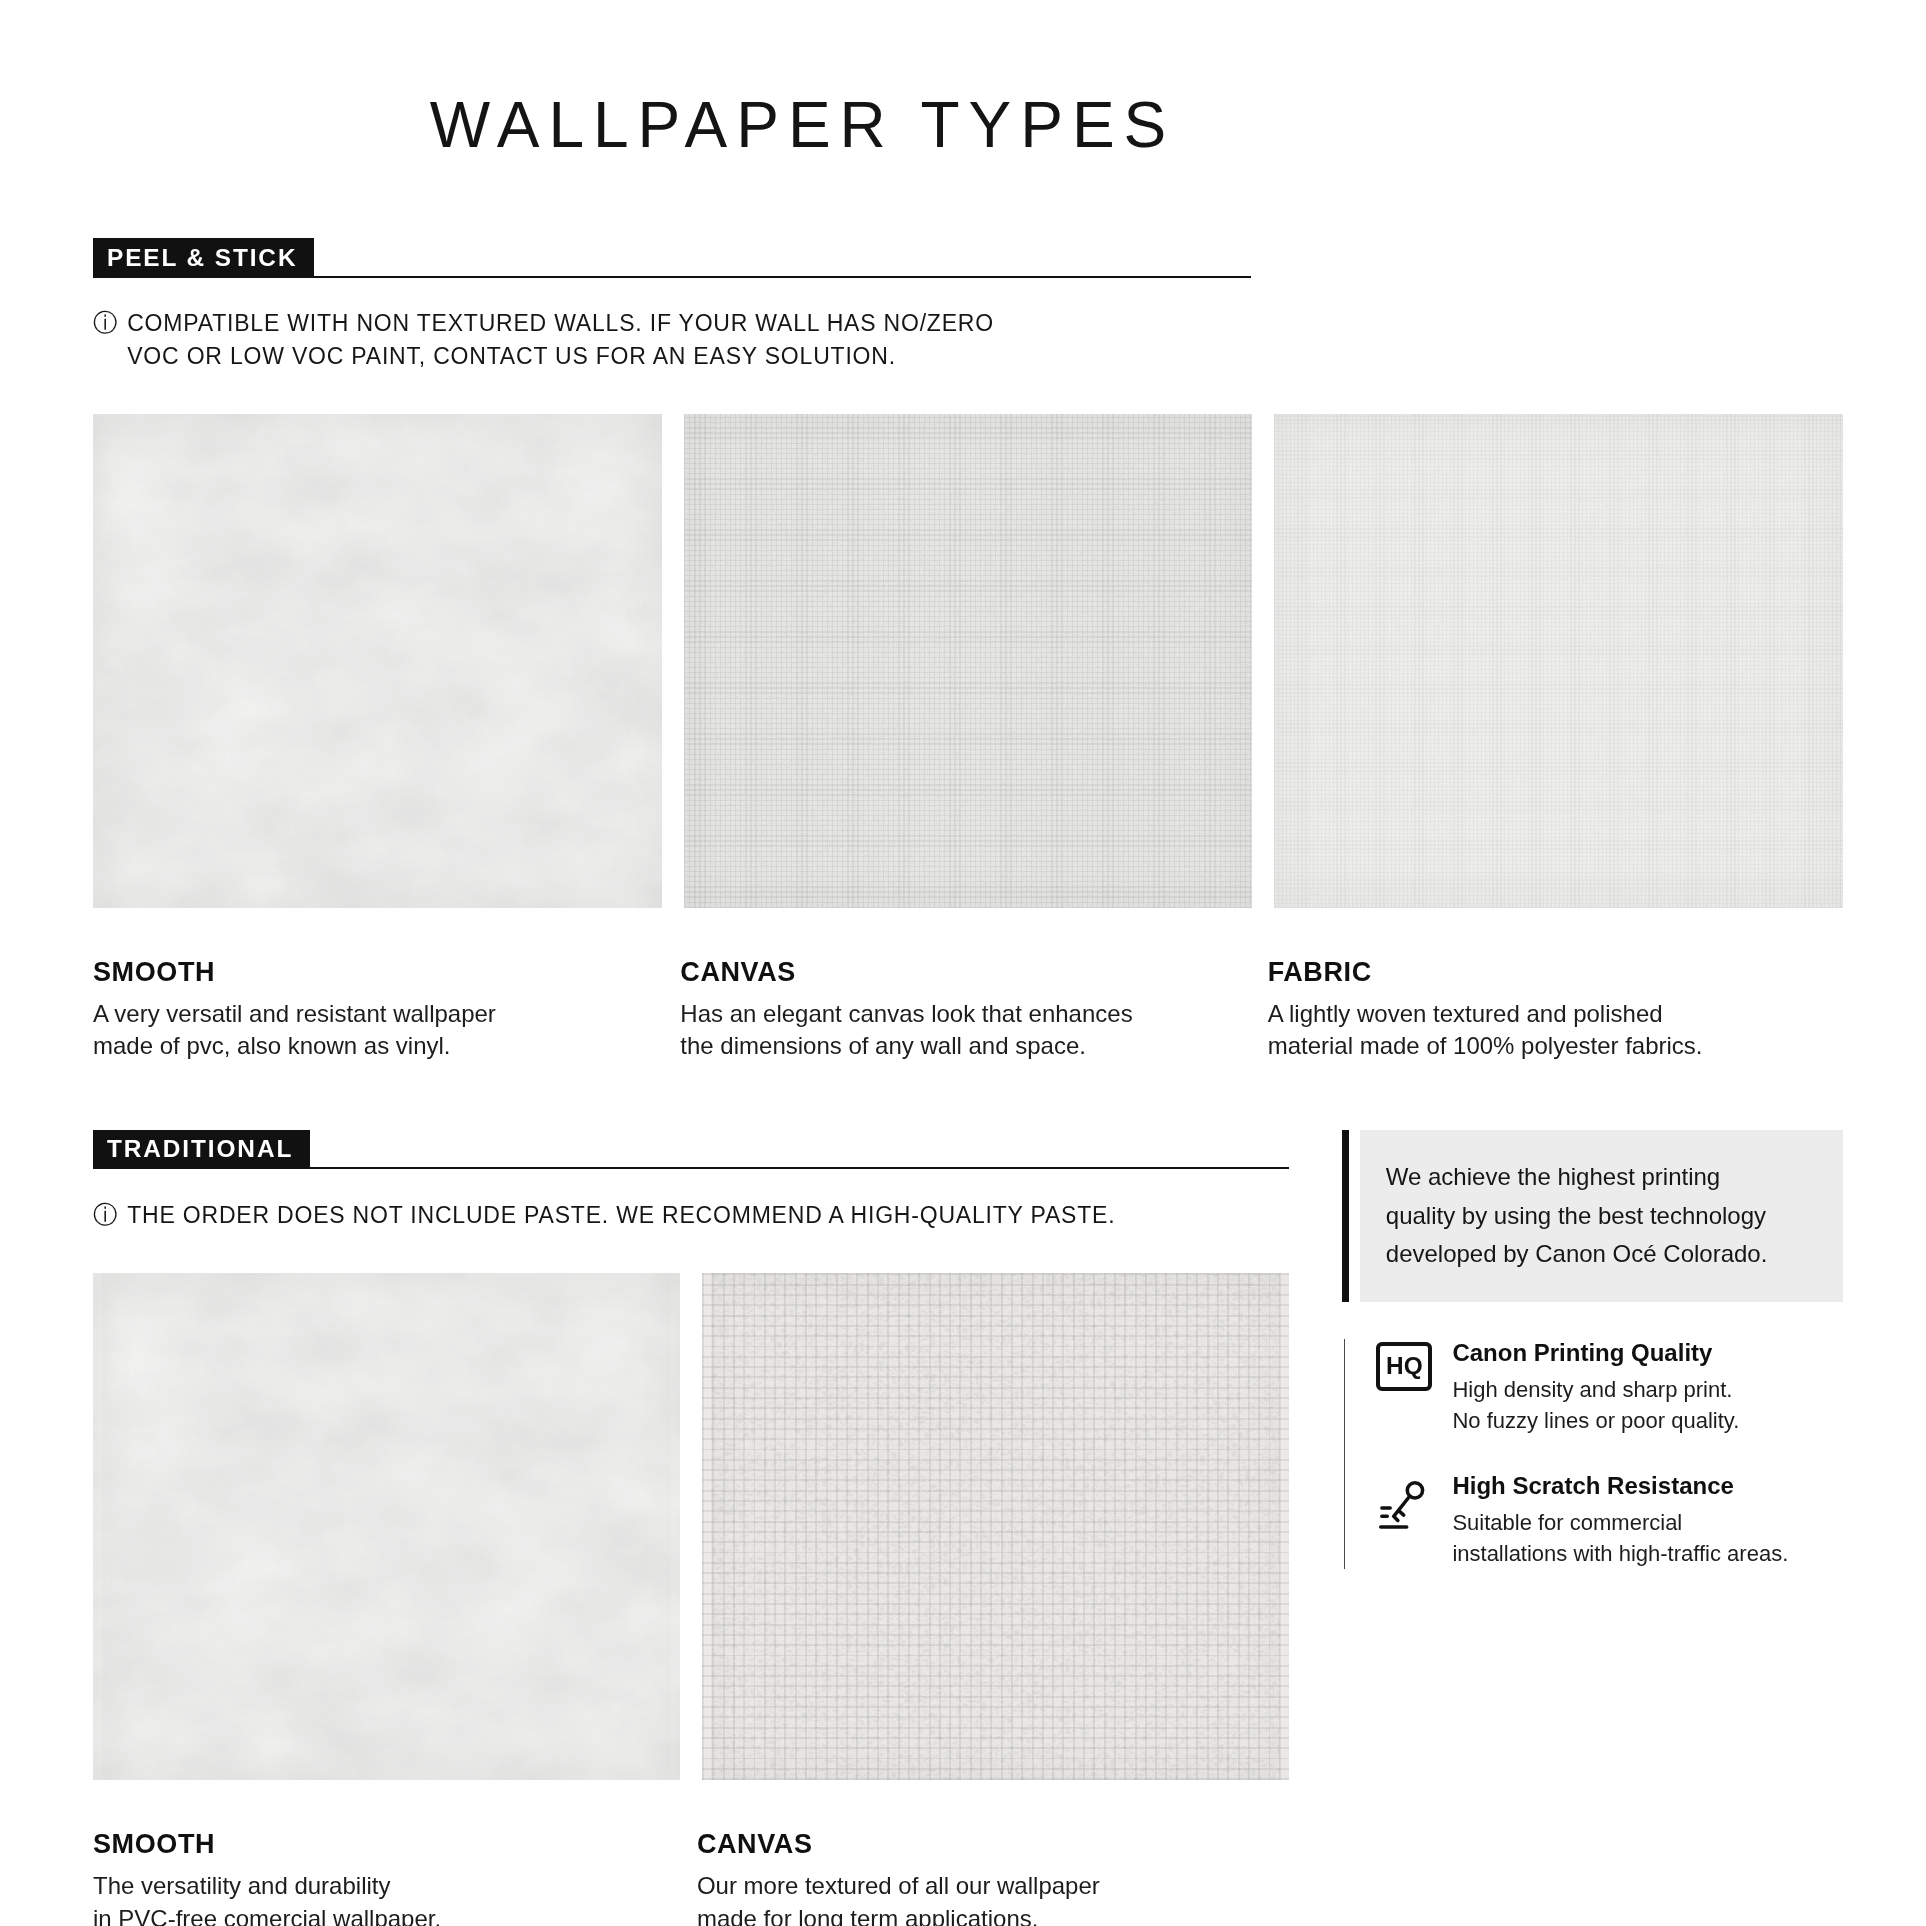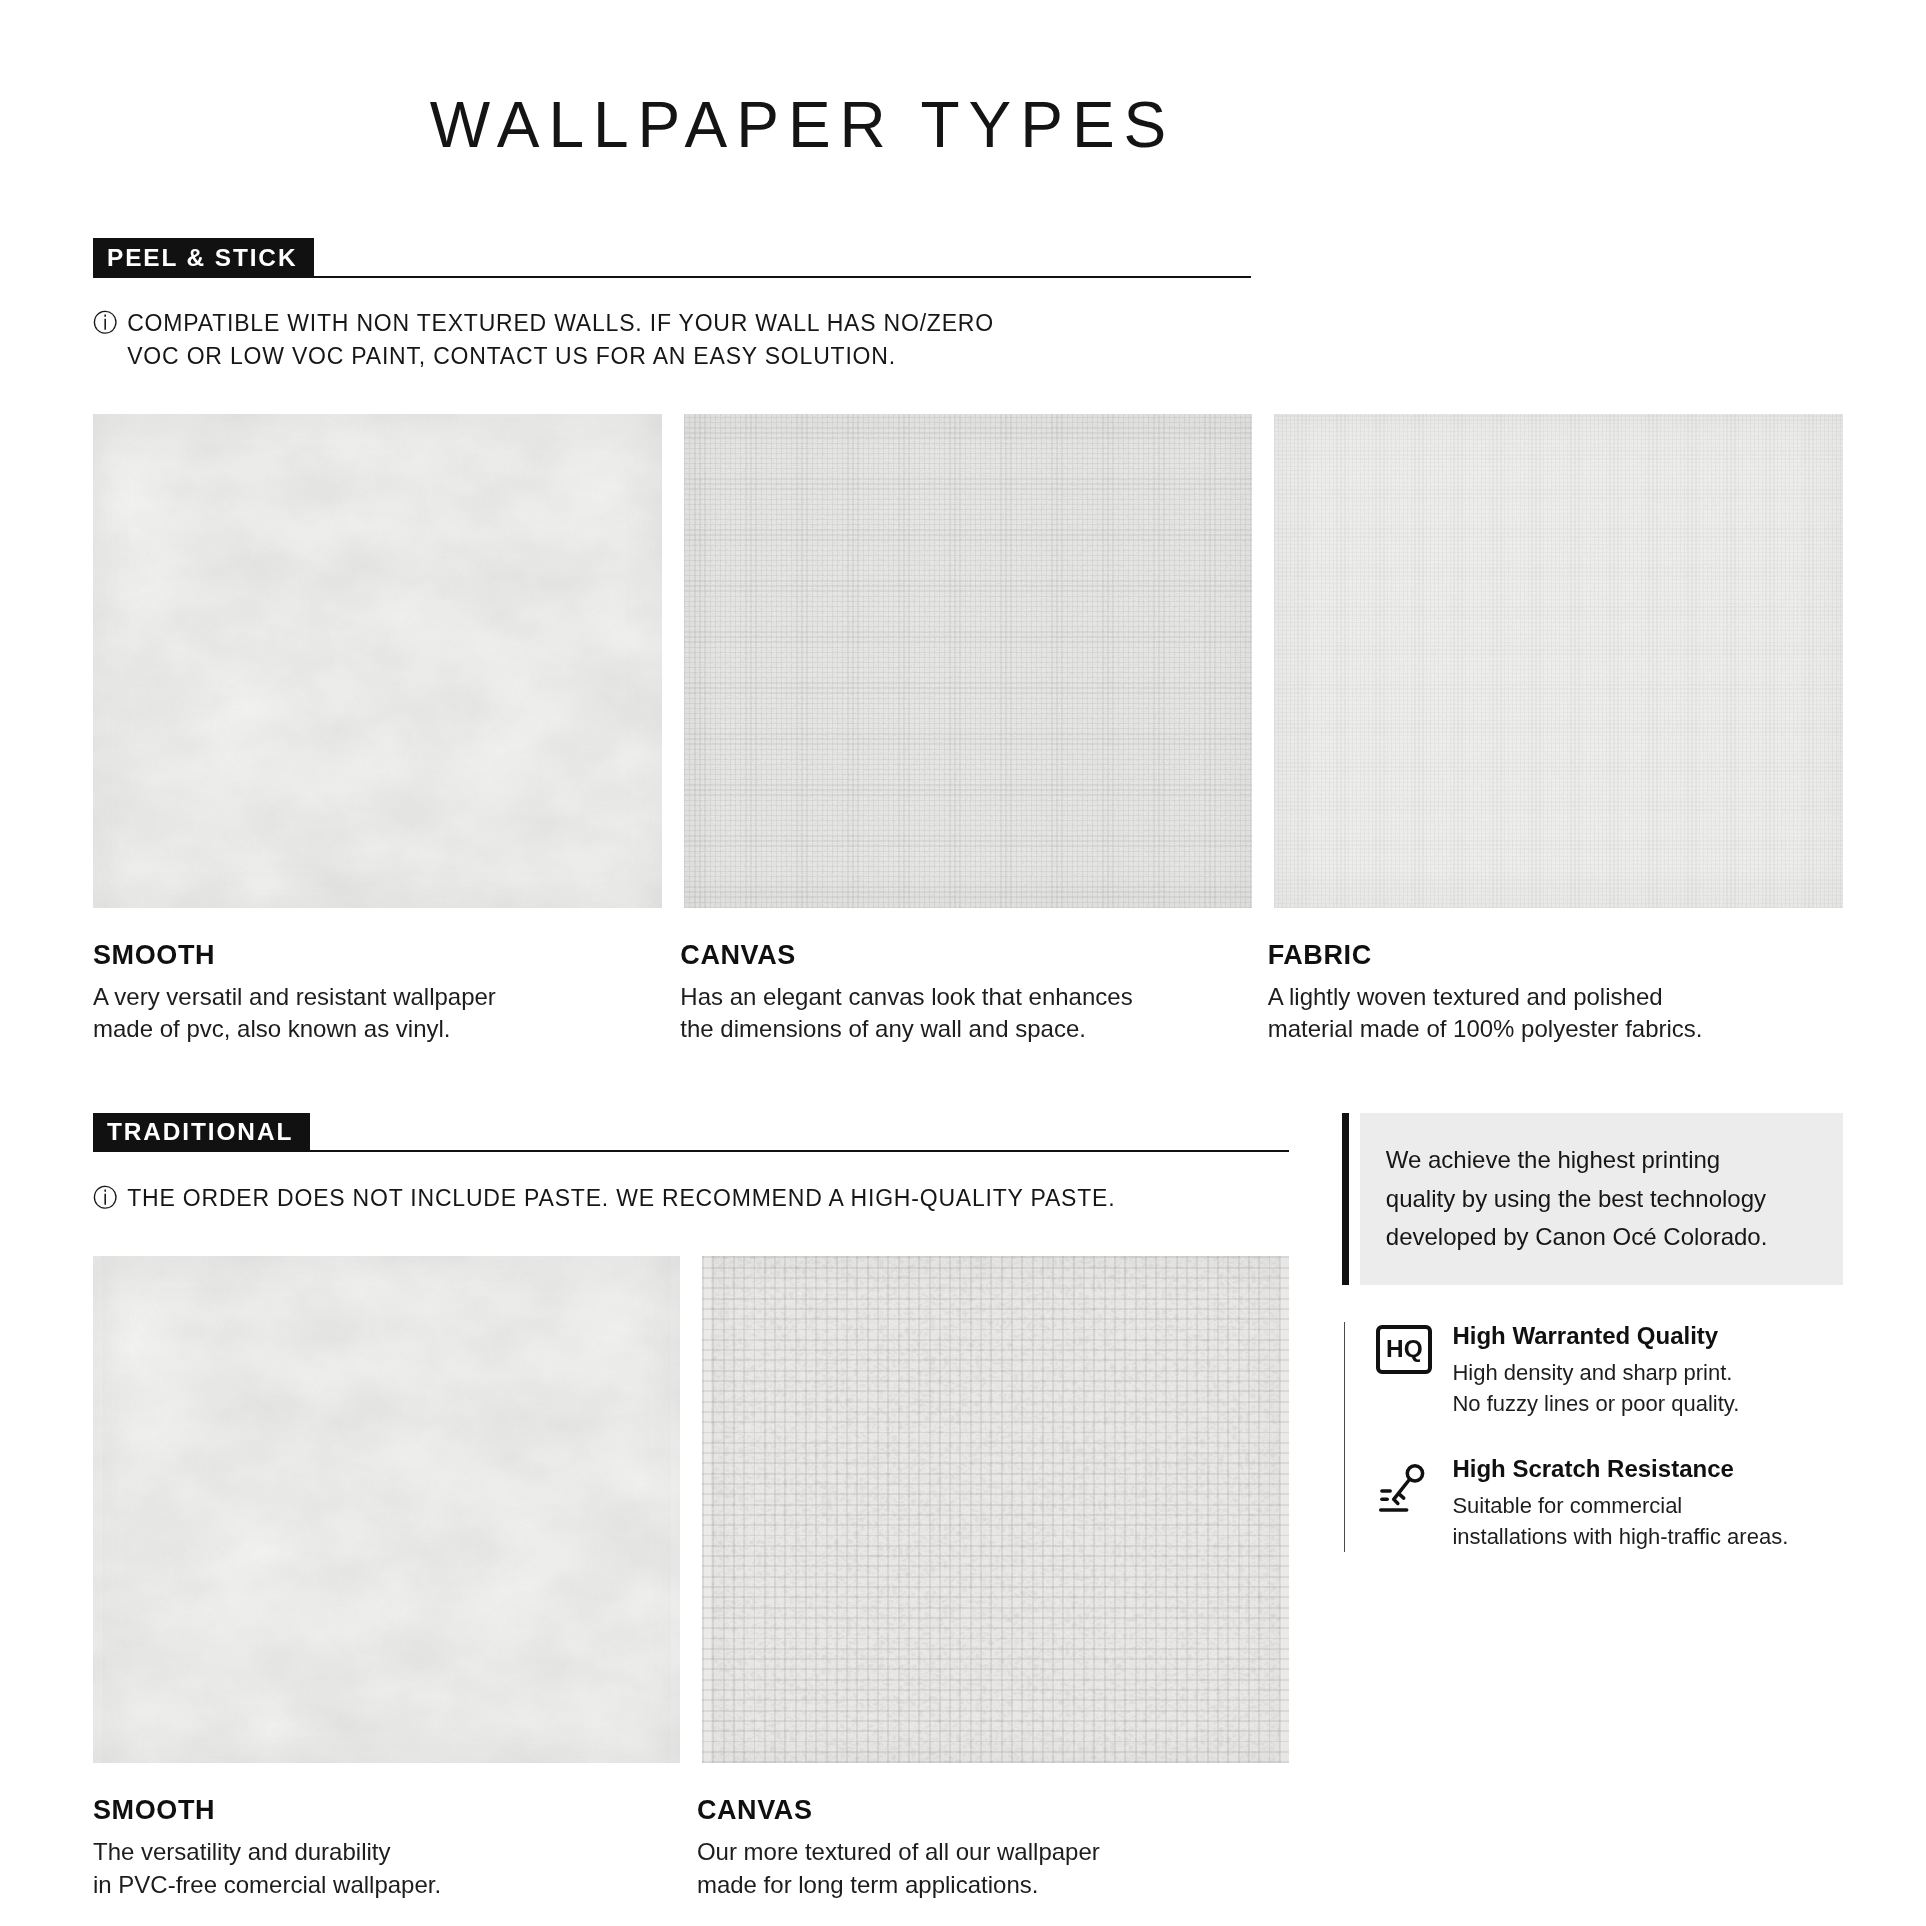--- a/index.html
+++ b/index.html
@@ -32,21 +32,21 @@
       repeating-linear-gradient(0deg, rgba(110,110,110,0.10) 0 1.3px, rgba(255,255,255,0) 1.3px 5.1px); }
   .fabric1 { background-color:#f2f2f0;
     background-image:
       repeating-linear-gradient(90deg, rgba(120,120,120,0.07) 0 1.3px, rgba(255,255,255,0) 1.3px 3.9px),
       repeating-linear-gradient(0deg, rgba(120,120,120,0.05) 0 1.3px, rgba(255,255,255,0) 1.3px 3.9px); }
   .canvas2 { background-color:#f0efed;
     background-image:
       repeating-linear-gradient(90deg, rgba(100,100,100,0.12) 0 1.9px, rgba(255,255,255,0) 1.9px 10.3px),
       repeating-linear-gradient(0deg, rgba(100,100,100,0.12) 0 1.9px, rgba(255,255,255,0) 1.9px 10.3px); }
 
-  .caption-row { display:flex; gap:12px; margin-top:0; }
+  .caption-row { display:flex; gap:12px; margin-top:17px; }
   .caption { flex:1; }
   .swatch-name { margin-top:32px; font-size:27px; font-weight:700; letter-spacing:0.6px; color:#101010; }
   .swatch-desc { margin-top:10.3px; font-size:24px; line-height:1.35; color:#1d1d1d; white-space:pre-line; }
 
   .bottom-area { display:flex; margin-top:67px; }
   .left-col { width:1286px; }
   .right-panel { width:539px; margin-left:53px; }
 
   .hl-wrap { display:flex; }
   .hl-bar { width:7.7px; background:#111; }
@@ -193,21 +193,21 @@
       </div>
 
       <div class="features">
 
 
         <div class="feature">
           <div class="feature-icon">
             <div class="hq-badge">HQ</div>
           </div>
           <div class="feature-text">
-            <div class="feature-title">High Warranted Quality</div>
+            <div class="feature-title">Canon Printing Quality</div>
             <div class="feature-desc">High density and sharp print.
 No fuzzy lines or poor quality.</div>
           </div>
         </div>
 
         <div class="feature">
           <div class="feature-icon">
             <svg width="59" height="59" viewBox="0 0 100 100" fill="none" stroke="#111" stroke-width="6" stroke-linecap="round">
               <circle cx="66" cy="26" r="13"></circle>
               <path d="M57 36 L30 70 M38 60 l9 8 M30 70 l7 7"></path>

